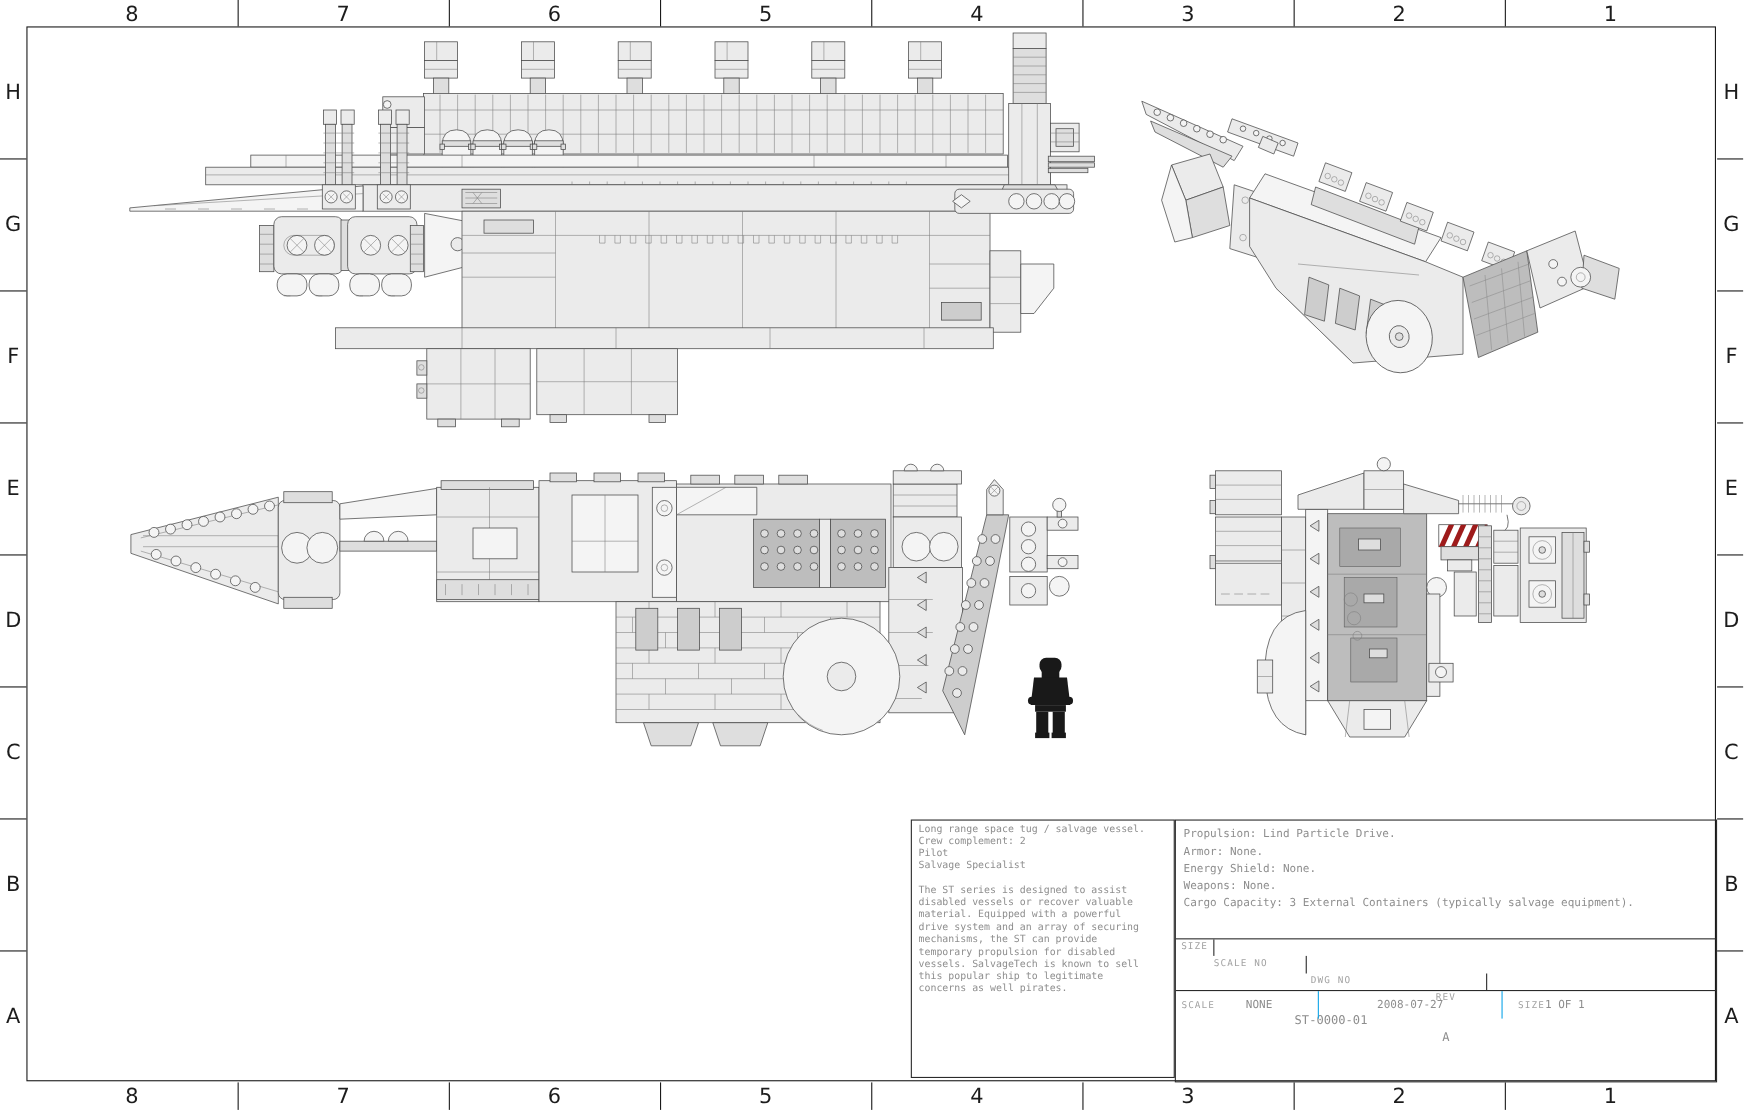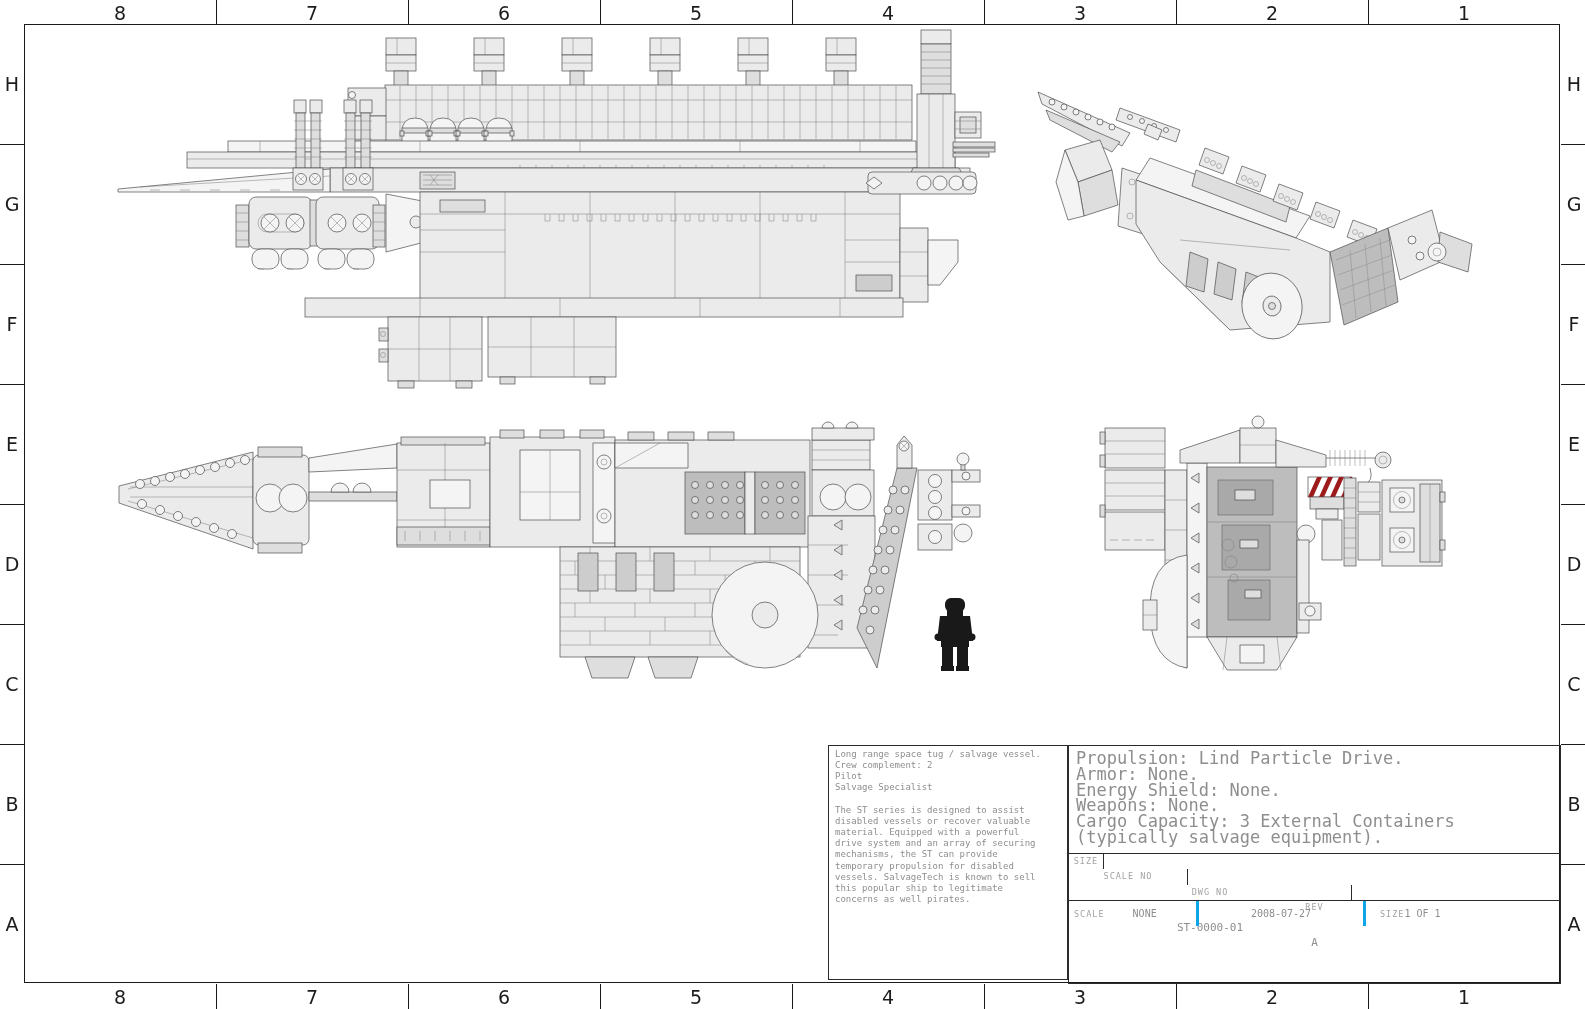--- a/index.html
+++ b/index.html
@@ -23,28 +23,28 @@
   .drw .p5{fill:#a9a9a9;stroke:#555;stroke-width:.5;}
   .drw .wh{fill:#ffffff;stroke:#4d4d4d;stroke-width:.7;}
   .drw .hz{fill:#9e1b1b;stroke:none;}
   .drw .mf{fill:#191919;stroke:none;}
   .cad{font-family:"DejaVu Sans Mono",monospace;color:#8e8e8e;}
   .notes-block{position:absolute;left:828px;top:745px;width:240px;height:235px;border:1px solid #2b2b2b;box-sizing:border-box;}
   .notes-text{position:absolute;left:6px;right:3px;top:3px;font-size:9px;line-height:11.15px;white-space:pre-line;}
   .facility-cell{position:absolute;left:0;right:0;top:167px;height:34px;border-top:1px solid #2b2b2b;border-bottom:1px solid #2b2b2b;display:flex;align-items:center;justify-content:center;font-size:9.5px;}
   .title-block{position:absolute;left:1068px;top:745px;width:493px;height:239px;border:1px solid #2b2b2b;box-sizing:border-box;}
   .tb-title{height:57px;border-bottom:1px solid #2b2b2b;display:flex;align-items:center;justify-content:center;font-size:18px;letter-spacing:4px;color:#858585;}
-  .tb-specs{height:108px;border-bottom:1px solid #2b2b2b;box-sizing:border-box;padding:5px 7px;font-size:17px;line-height:15.8px;white-space:pre-line;}
+  .tb-specs{height:108px;border-bottom:1px solid #2b2b2b;box-sizing:border-box;padding:5px 7px;font-size:10px;line-height:15.8px;white-space:pre-line;}
   .tb-mid{position:relative;height:46px;border-bottom:1px solid #2b2b2b;display:flex;flex-direction:column;}
   .tb-cell{position:relative;box-sizing:border-box;border-right:1px solid #2b2b2b;height:100%;}
   .tb-cell:last-child{border-right:none;}
   .tb-lbl{position:absolute;top:2px;left:0;width:100%;text-align:center;font-size:8.5px;letter-spacing:1px;color:#a3a3a3;font-family:"DejaVu Sans Mono",monospace;}
   .tb-val{position:absolute;top:36px;left:0;width:100%;text-align:center;font-size:11px;color:#8e8e8e;font-family:"DejaVu Sans Mono",monospace;}
   .tb-bot{position:relative;height:25px;display:flex;font-size:9px;}
-  .tb-bcell{position:relative;box-sizing:border-box;border-right:3px solid #0ea5e9;height:100%;display:flex;align-items:center;}
+  .tb-bcell{position:relative;box-sizing:border-box;border-right:1px solid #0ea5e9;height:100%;display:flex;align-items:center;}
   .tb-bcell:last-child{border-right:none;}
   .blbl{font-size:8.5px;letter-spacing:1px;color:#a3a3a3;font-family:"DejaVu Sans Mono",monospace;}
   .bval{font-size:10px;color:#8e8e8e;font-family:"DejaVu Sans Mono",monospace;}
 </style>
 </head>
 <body>
 
 <div class="sheet">
 
   <div class="frame"></div>

